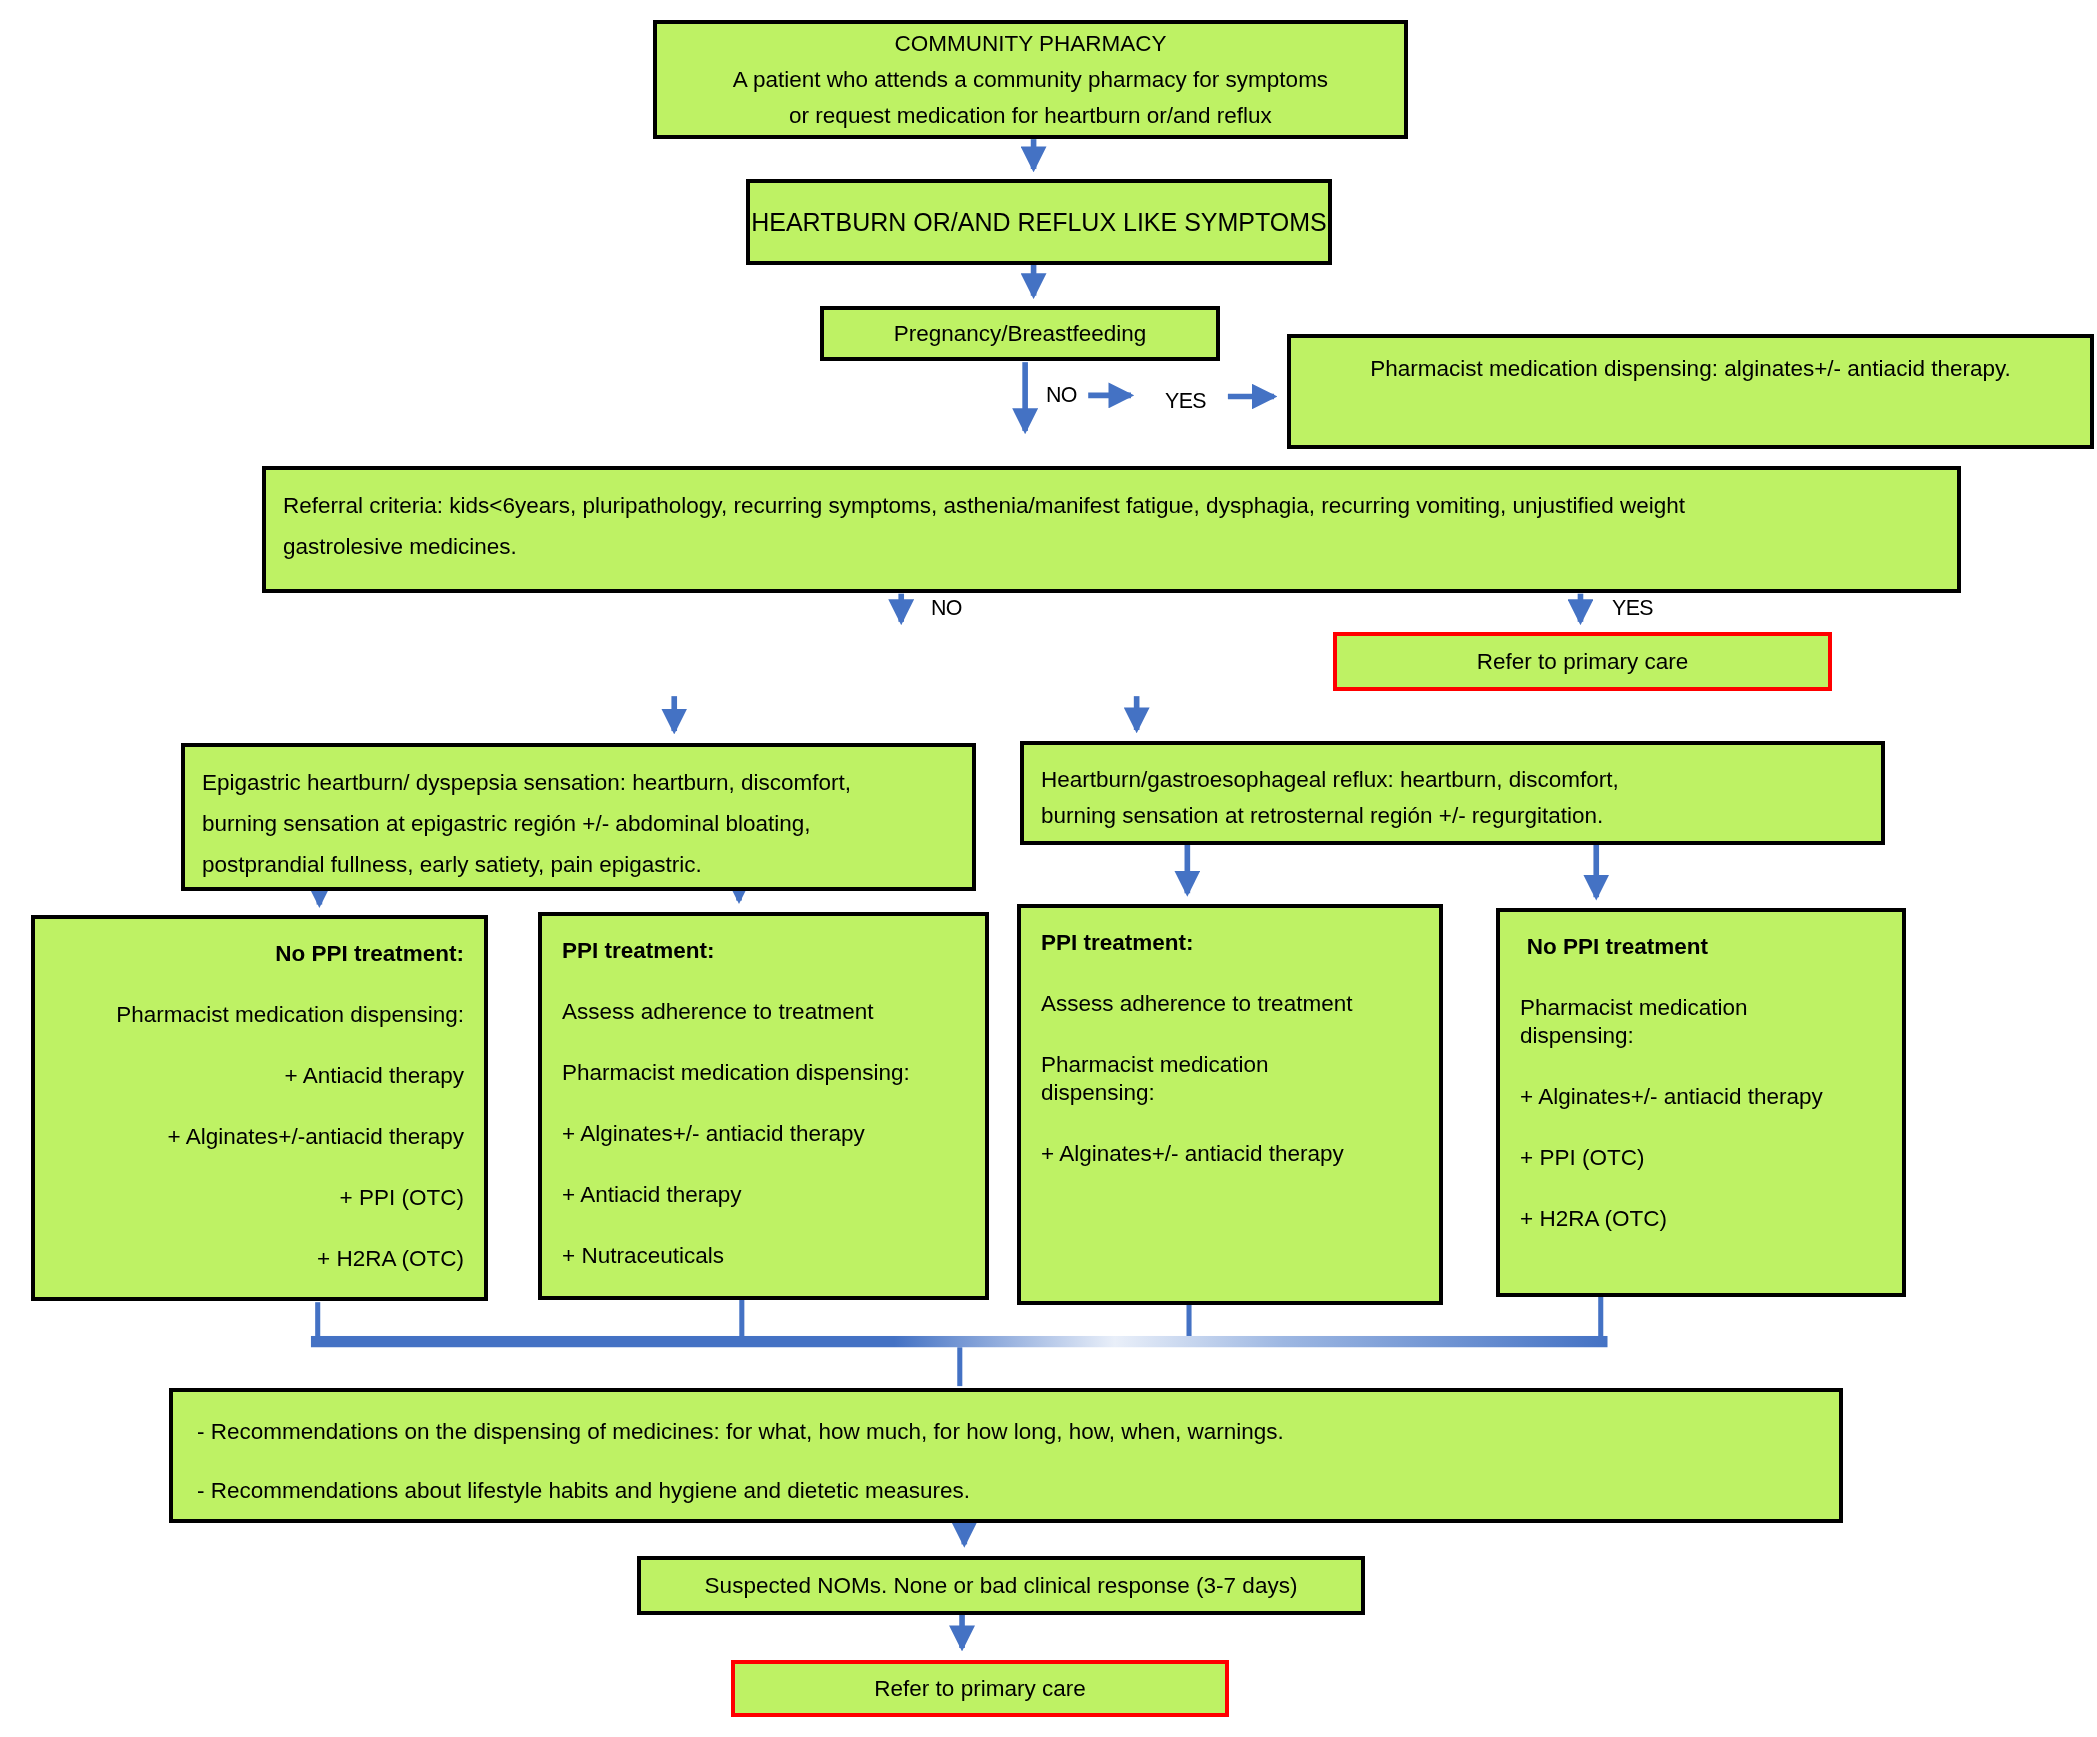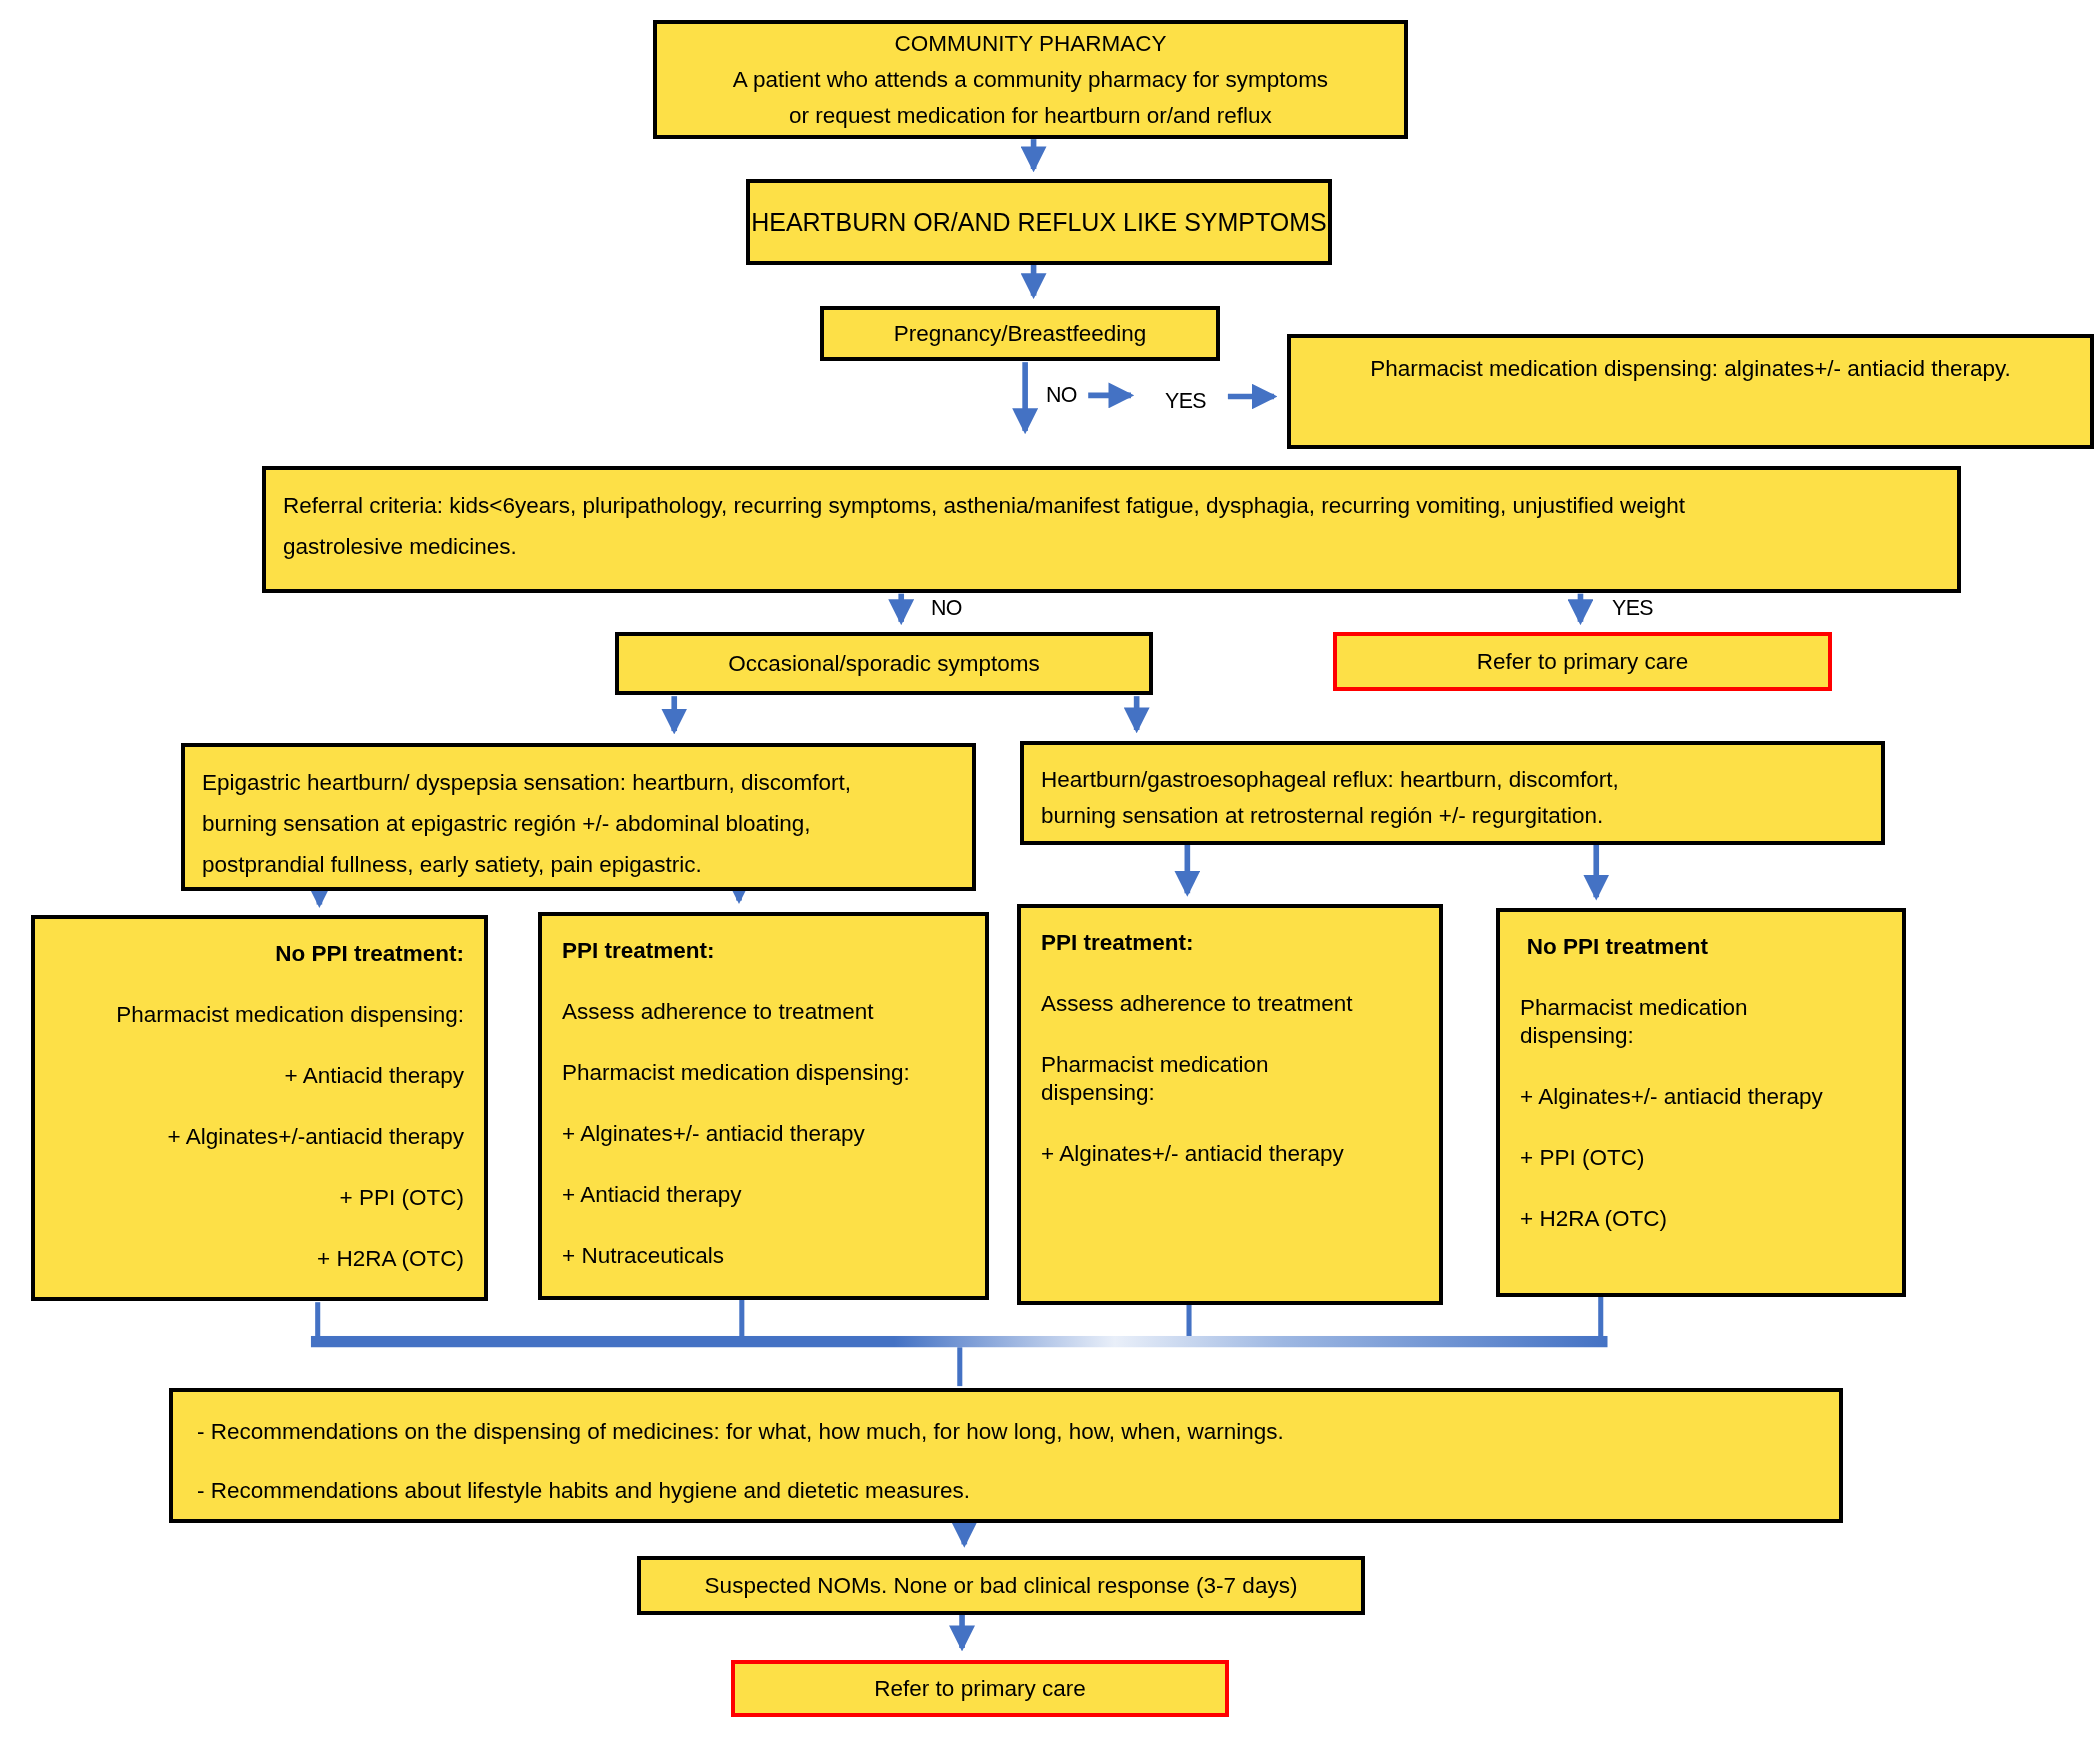--- a/index.html
+++ b/index.html
@@ -8,21 +8,21 @@
     width:2097px;height:1737px;
     background:#ffffff;
     font-family:"Liberation Sans", sans-serif;
     color:#000;
   }
   .connectors{position:absolute;left:0;top:0;width:2097px;height:1737px;}
   .node{
     position:absolute;
     box-sizing:border-box;
     border:4.5px solid #000;
-    background:#fde047;
+    background:#bef264;
     font-size:22.5px;
     line-height:1.2;
   }
   .node.red-border{border-color:#FF0000;}
   .center{display:flex;flex-direction:column;align-items:center;justify-content:center;text-align:center;}
   .leftpad{padding:14.6px 17px;text-align:left;}
   .mlines{line-height:41px;}
   .treatment{padding:21.4px 20px;text-align:left;}
   .treatment .tline{margin-bottom:33px;line-height:28px;}
   .treatment .tline:last-child{margin-bottom:0;}
@@ -110,23 +110,20 @@
     <div>Pharmacist medication dispensing: alginates+/- antiacid therapy.</div>
     <div class="gap"></div>
     <div class="red-text">Recommendation for consultation to primary care</div>
   </div>
 
   <div class="node leftpad mlines" style="left:262px;top:466px;width:1699px;height:127px;">
     <div>Referral criteria: kids&lt;6years, pluripathology, recurring symptoms, asthenia/manifest fatigue, dysphagia, recurring vomiting, unjustified weight</div>
     <div>gastrolesive medicines.</div>
   </div>
 
-  <div class="node center" style="left:615px;top:632px;width:538px;height:63px;">
-    <div>Occasional/sporadic symptoms</div>
-  </div>
 
   <div class="node center red-border" style="left:1333px;top:632px;width:499px;height:59px;">
     <div>Refer to primary care</div>
   </div>
 
   <div class="node leftpad mlines" style="left:174px;top:743px;width:795px;height:148px;margin-left:7px;">
     <div>Epigastric heartburn/ dyspepsia sensation: heartburn, discomfort,</div>
     <div>burning sensation at epigastric región +/- abdominal bloating,</div>
     <div>postprandial fullness, early satiety, pain epigastric.</div>
   </div>

